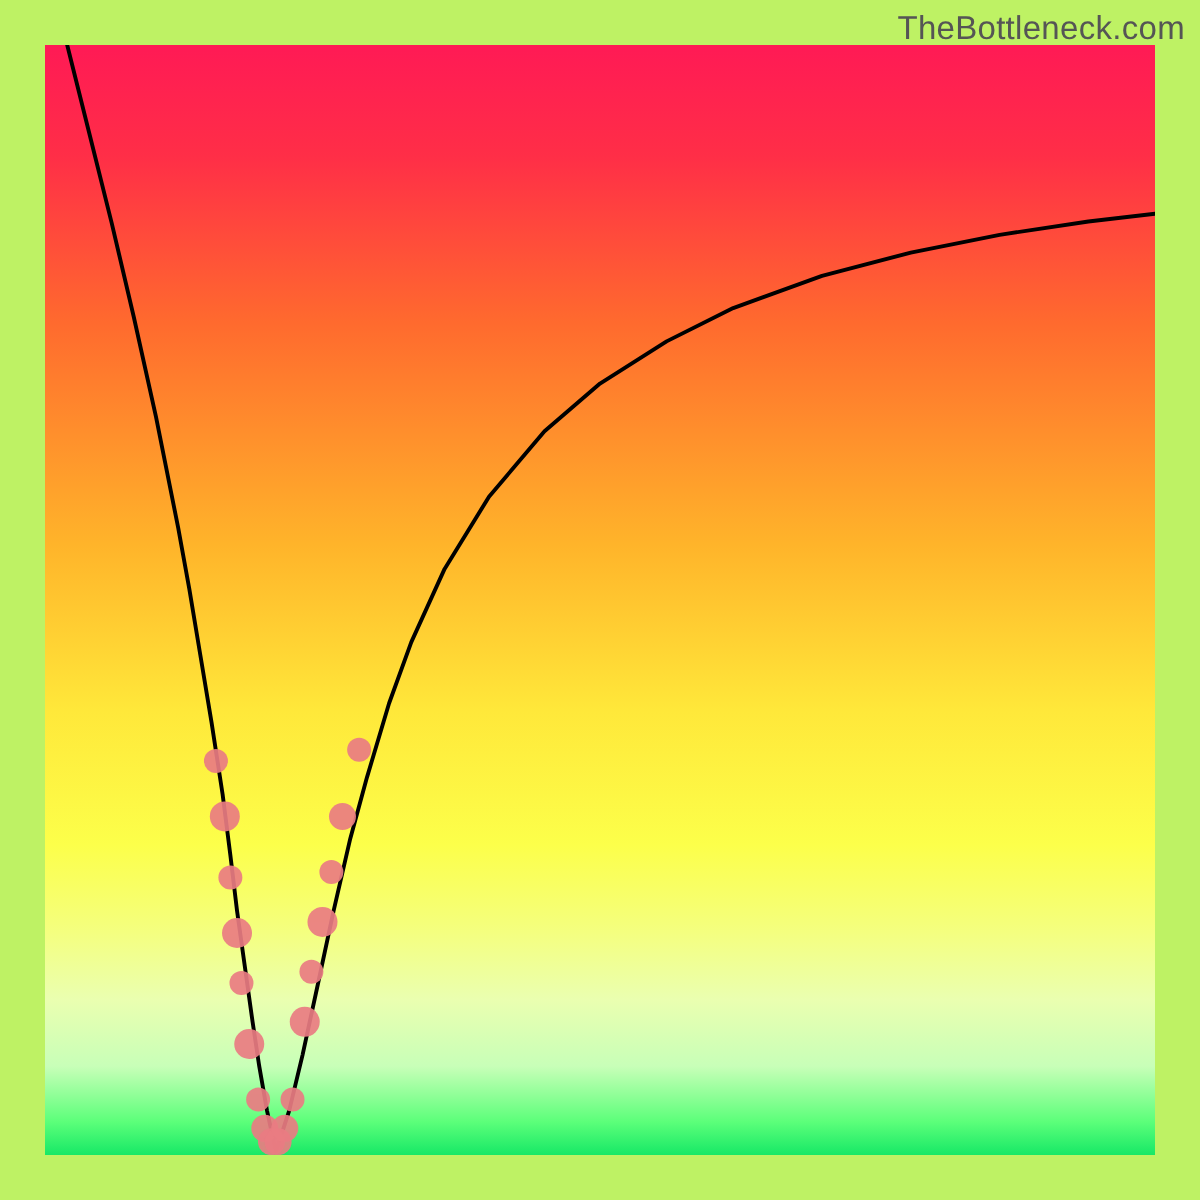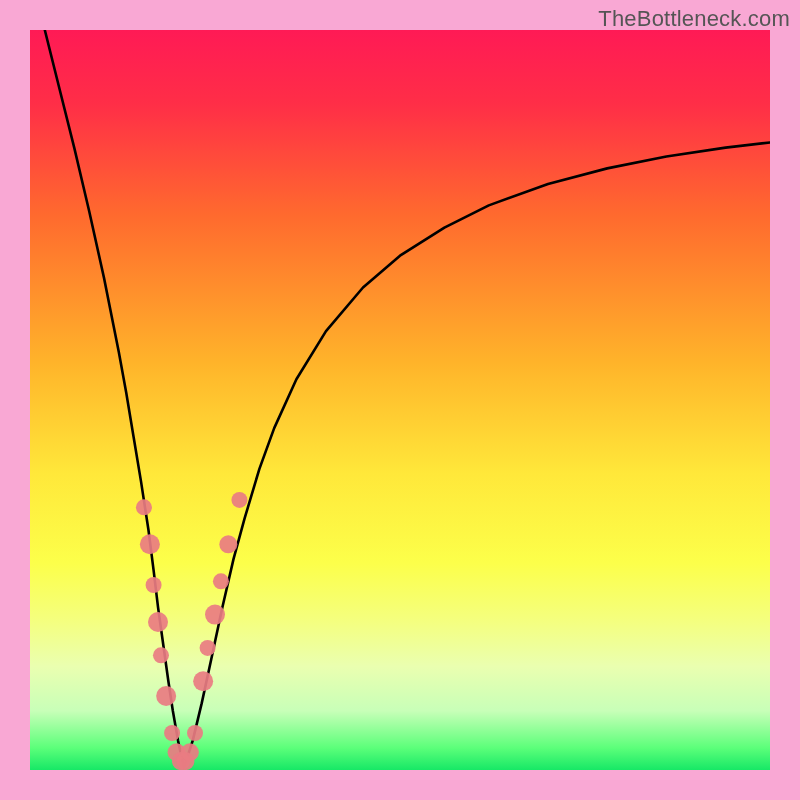--- a/index.html
+++ b/index.html
@@ -8,21 +8,21 @@
     width: 800px;
     height: 800px;
     overflow: hidden;
     background: #000;
     font-family: Arial, Helvetica, sans-serif;
   }
   .frame {
     position: absolute;
     left: 0; top: 0;
     width: 800px; height: 800px;
-    background: #f9a8d4;
+    background: #bef264;
   }
   .plot-area {
     position: absolute;
     left: 30px;
     top: 30px;
     width: 740px;
     height: 740px;
     overflow: hidden;
   }
   .watermark {

